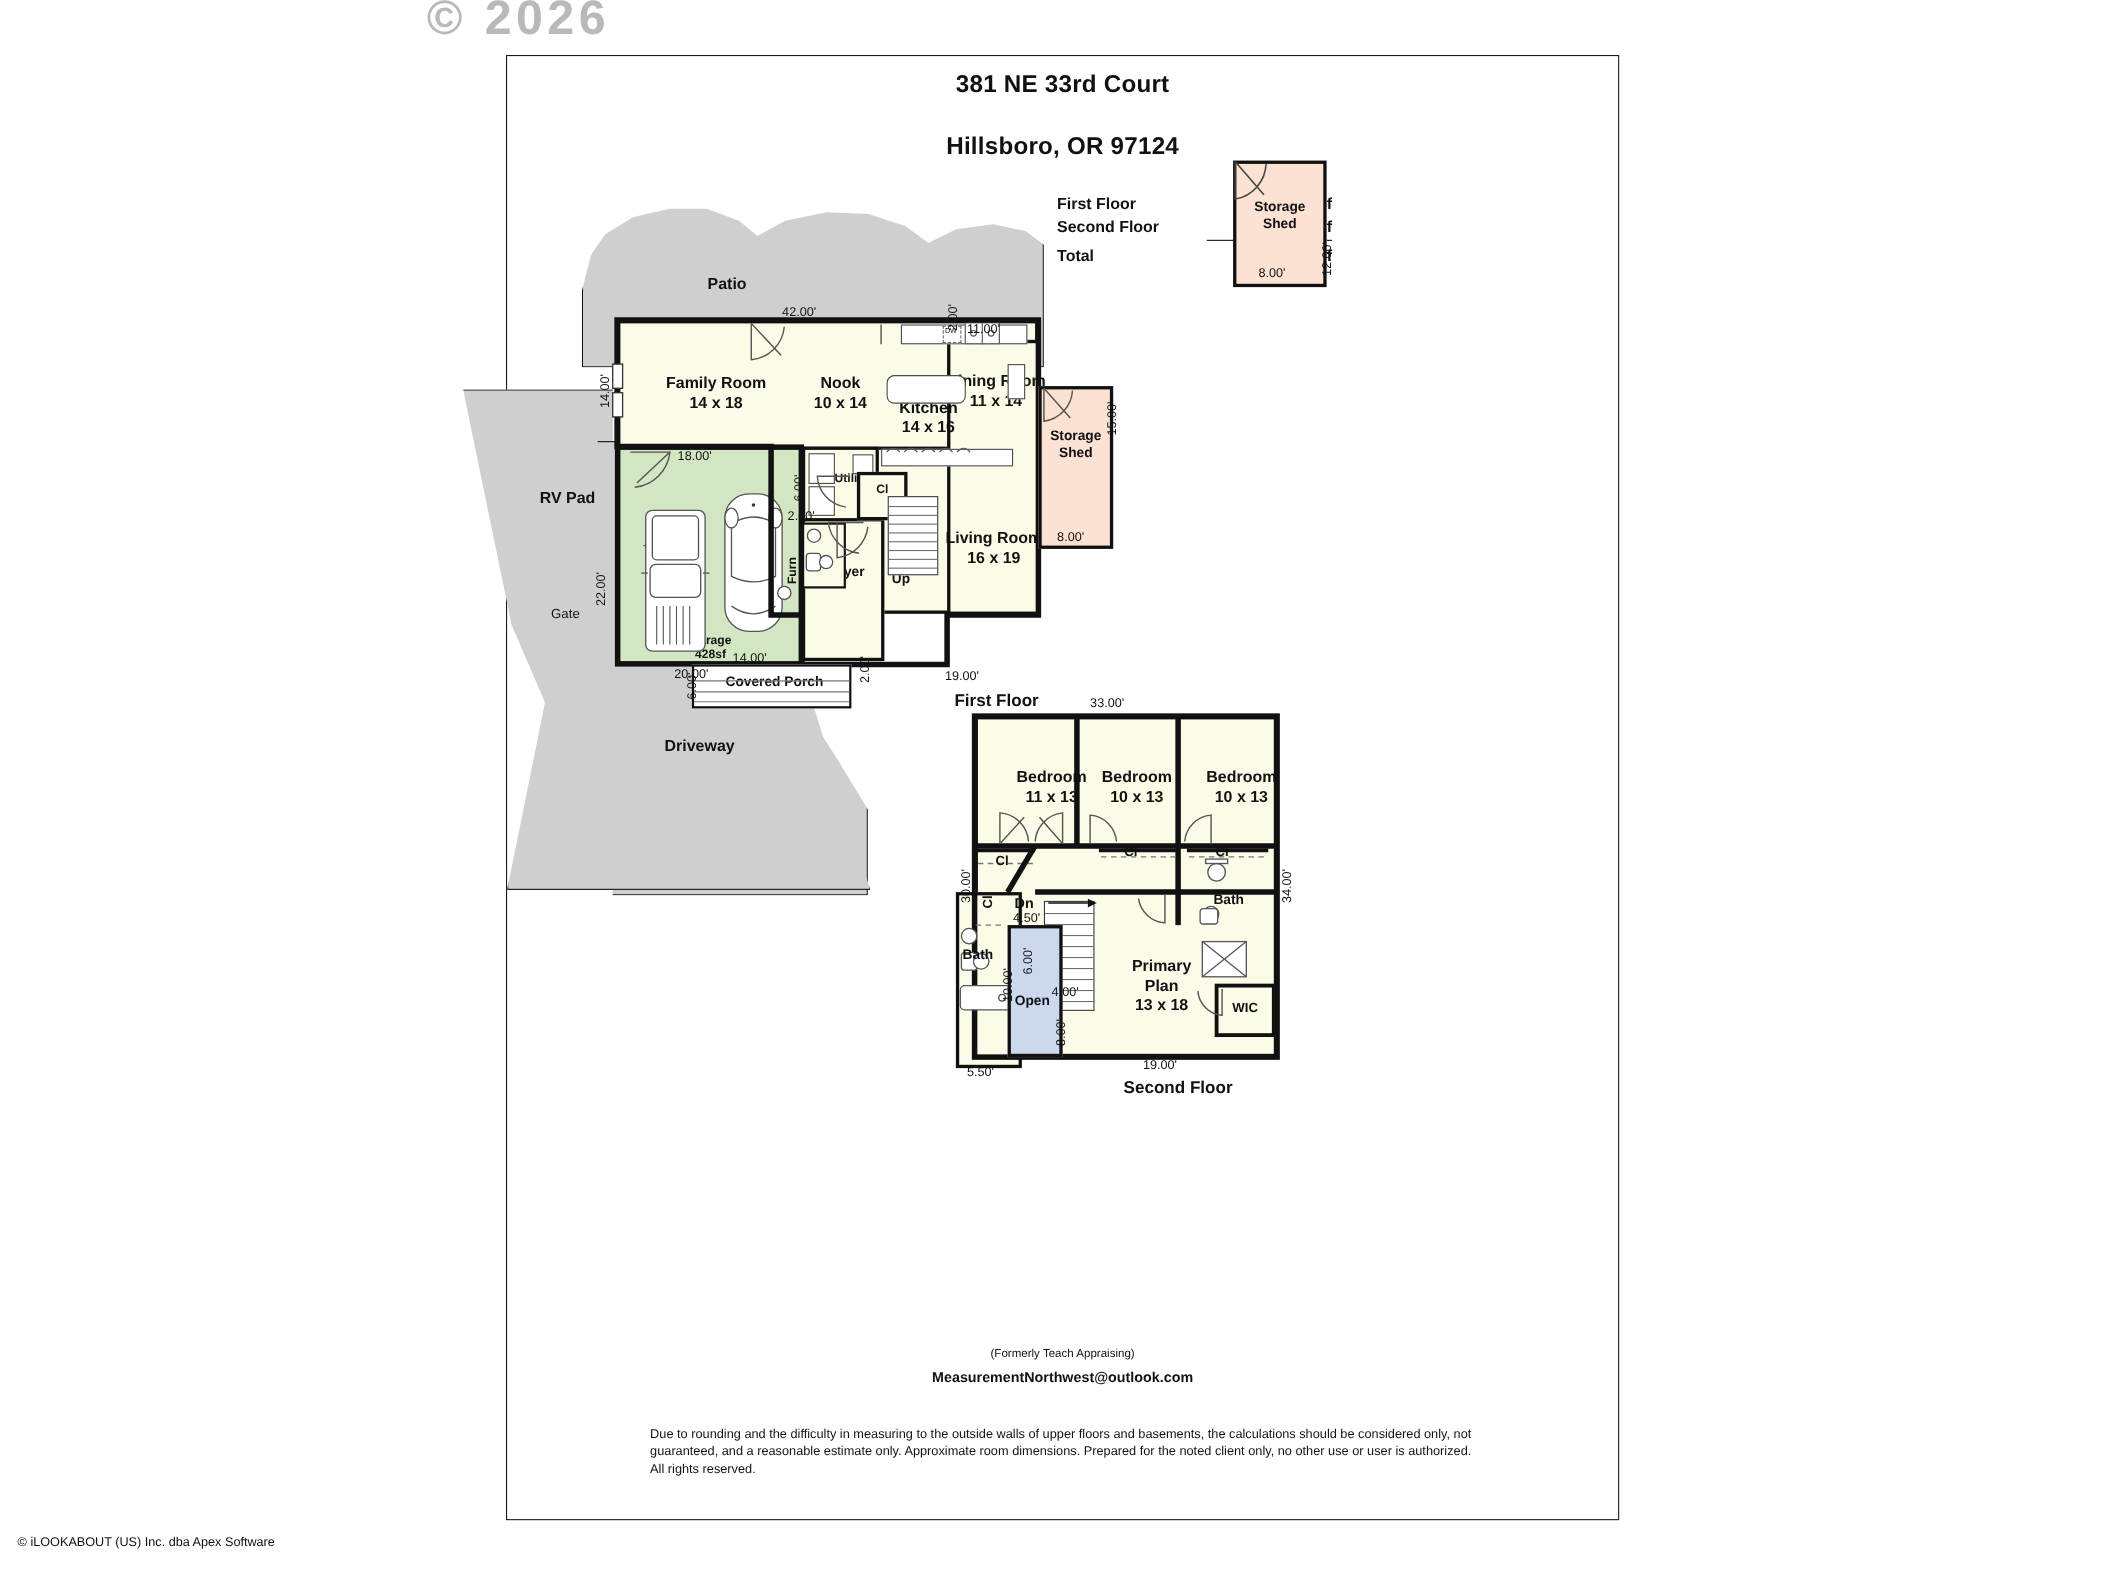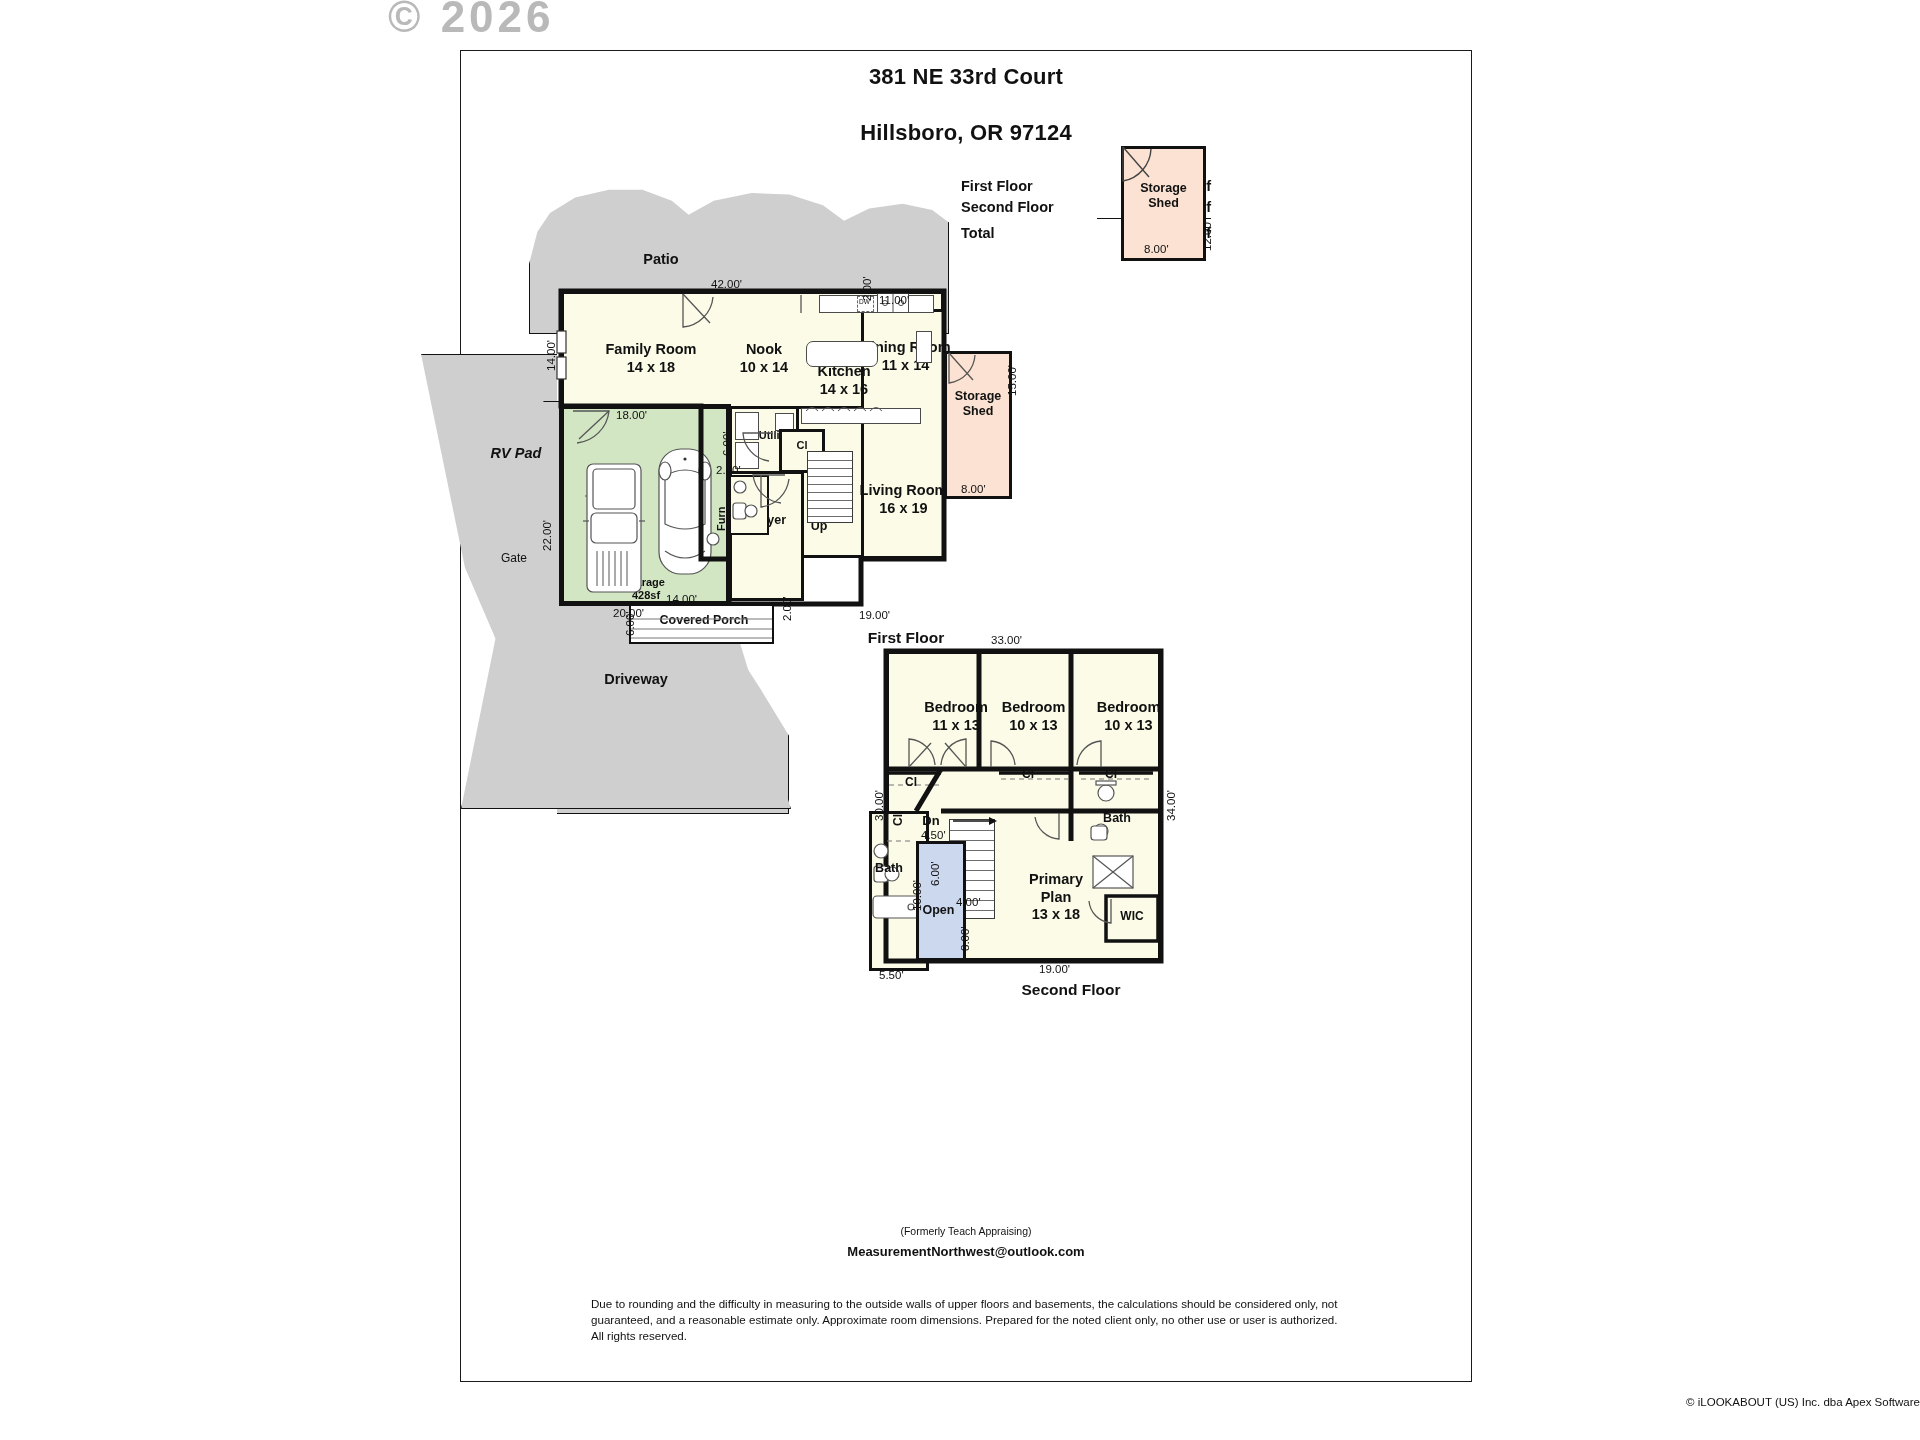--- a/index.html
+++ b/index.html
@@ -62,21 +62,21 @@
 
   
   svg.ov{position:absolute;left:0;top:0;overflow:visible;pointer-events:none;}
 
   
   .footer{position:absolute;left:0;right:0;top:1175px;text-align:center;}
   .f1{font-size:13.5px;font-weight:700;}
   .f2{font-size:10.5px;font-weight:400;margin-top:-1px;}
   .f3{font-size:13px;font-weight:700;margin-top:7px;}
   .disc{position:absolute;left:130px;top:1245px;width:760px;font-size:11.6px;line-height:1.38;text-align:left;}
-  .credit{position:absolute;left:0;right:0;top:1385px;text-align:right;font-size:11.5px;margin-left:16px;}
+  .credit{position:absolute;left:0;right:0;top:1385px;text-align:left;font-size:11.5px;margin-left:16px;}
 </style>
 </head>
 <body>
 
 <div class="page">
 
   <div class="watermark">© 2026</div>
 
   <div class="sheet">
 
@@ -119,21 +119,21 @@
                                   70% 17%, 62% 10%, 53% 9%, 44% 14%, 38% 23%, 34% 14%, 27% 7%, 19% 7%, 11% 12%, 5% 22%, 2% 34%);"></div>
     <div class="rlabel" style="left:140px;top:200px;width:120px;">Patio</div>
 
     <div class="hard abs" style="left:-72px;top:303px;width:400px;height:455px;
                 clip-path:polygon(8% 0%, 42% 0%, 42% 66%, 92% 100%, 100% 100%, 45% 100%, 19% 47%, 8% 0%);
                 background:#cfcfcf;"></div>
     <div class="hard abs" style="left:-72px;top:303px;width:400px;height:460px;
                 clip-path:polygon(8% 0%, 42% 0%, 42% 100%, 100% 100%, 100% 83%, 93% 73%, 70% 42%, 52% 24%, 42% 20%);"></div>
     <div class="hard abs" style="left:0px;top:350px;width:330px;height:408px;
                 clip-path:polygon(25% 0%, 62% 0%, 100% 100%, 0% 100%);"></div>
-    <div class="rlabel" style="left:-10px;top:394px;width:130px;font-style:italic;">RV Pad</div>
+    <div class="rlabel" style="left:-10px;top:394px;width:130px;">RV Pad</div>
     <div class="rlabel" style="left:110px;top:620px;width:130px;">Driveway</div>
     <div class="dim" style="left:40px;top:500px;font-size:12px;">Gate</div>
 
     <div class="interior abs" style="left:100px;top:240px;width:383px;height:120px;"></div>
     <div class="interior abs" style="left:240px;top:355px;width:243px;height:152px;"></div>
     <div class="interior abs" style="left:400px;top:258px;width:83px;height:105px;"></div>
 
     <div class="interior abs" style="left:400px;top:258px;width:85px;height:250px;"></div>
 
     <div class="garage abs" style="left:100px;top:355px;width:168px;height:198px;"></div>

